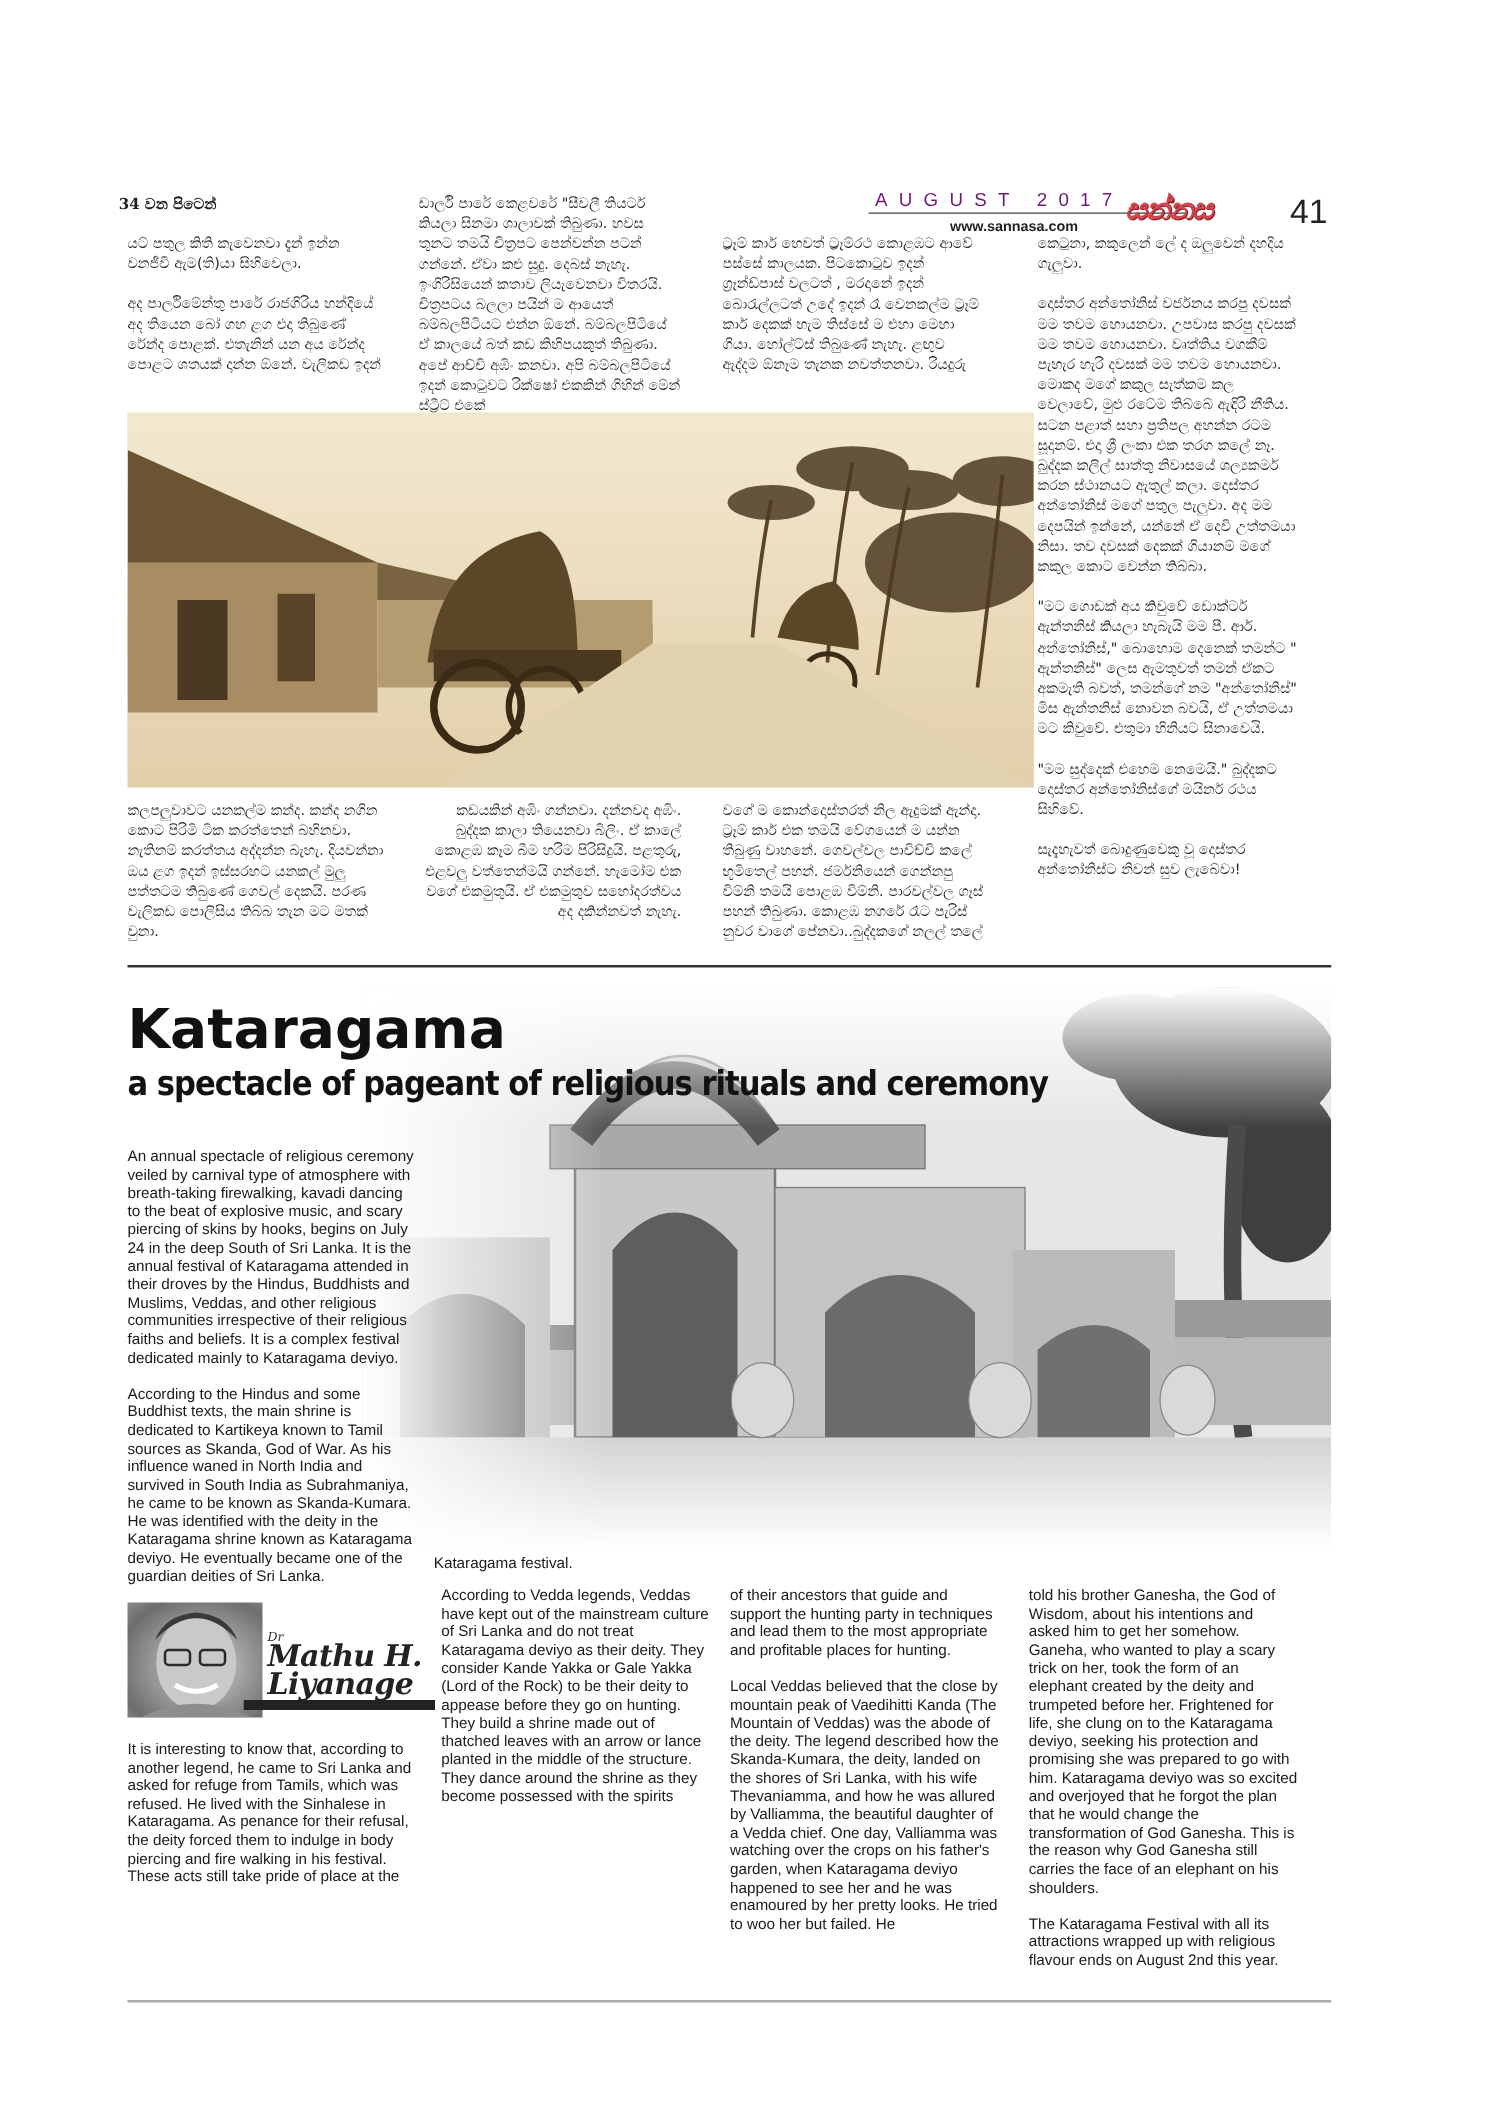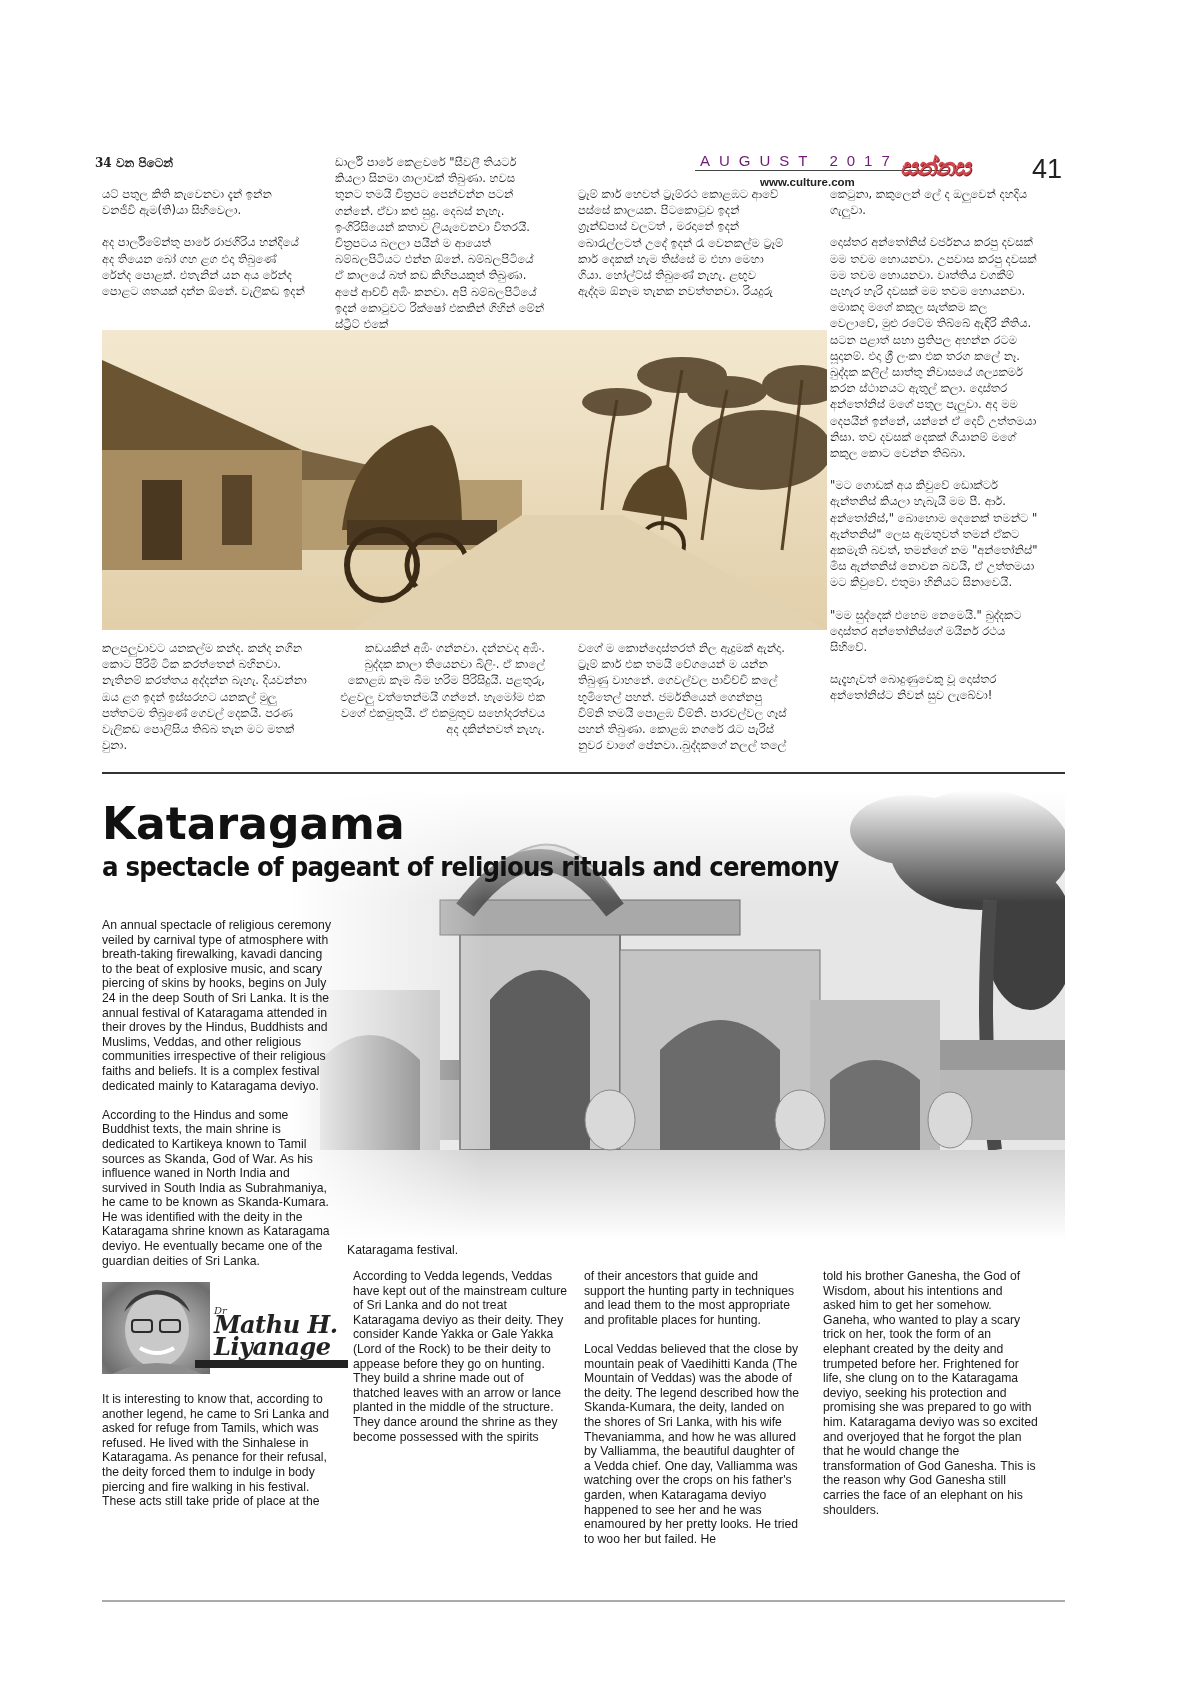--- a/index.html
+++ b/index.html
@@ -43,21 +43,21 @@
   .author-dr { left: 214px; top: 1305px; font-family: "DejaVu Serif", serif; font-style: italic; font-size: 10px; color: #333; }
   .author-name { left: 214px; top: 1314px; font-family: "DejaVu Serif", serif; font-weight: bold; font-style: italic; font-size: 24px; line-height: 22px; color: #222; letter-spacing: -0.5px; }
   .author-bar { left: 195px; top: 1360px; width: 153px; height: 8px; background: #222; }
 </style>
 </head>
 <body>
 
 <div class="abs folio-left">34 වන පිටෙන්</div>
 <div class="abs masthead-date">AUGUST 2017</div>
 <div class="abs masthead-rule"></div>
-<div class="abs masthead-url">www.culture.com</div>
+<div class="abs masthead-url">www.sannasa.com</div>
 <div class="abs masthead-logo">සන්නස</div>
 <div class="abs page-number">41</div>
 
 <div class="abs si" style="left:102px; top:186px; width:205px;">
   <p>යට් පතුල කිති කැවෙනවා දැන් ඉන්න වනජීවි ඇම(ති)යා සිහිවෙලා.</p>
   <p>අද පාර්ලිමේන්තු පාරේ රාජගිරිය හන්දියේ අද තියෙන බෝ ගහ ළග එදා තිබුණේ රේන්ද පොළක්. එතැනින් යන අය රේන්ද පොළට ශතයක් දාන්න ඕනේ. වැලිකඩ ඉදන්</p>
 </div>
 <div class="abs si" style="left:335px; top:154px; width:210px;">
   <p>ඩාර්ලි පාරේ කෙළවරේ "සීවලී තියටර් කියලා සිනමා ශාලාවක් තිබුණා. හවස තුනට තමයි චිත්‍රපට පෙන්වන්න පටන් ගන්නේ. ඒවා කළු සුදු. දෙබස් නැහැ. ඉංගිරිසියෙන් කතාව ලියැවෙනවා විතරයි. චිත්‍රපටය බලලා පයින් ම ආයෙත් බම්බලපිටියට එන්න ඕනේ. බම්බලපිටියේ ඒ කාලයේ බත් කඩ කිහිපයකුත් තිබුණා. අපේ ආච්චි අඹිං කනවා. අපි බම්බලපිටියේ ඉදන් කොටුවට රික්ෂෝ එකකින් ගිහින් මේන් ස්ට්‍රීට් එකේ</p>
 </div>
@@ -214,15 +214,16 @@
   <p>According to Vedda legends, Veddas have kept out of the mainstream culture of Sri Lanka and do not treat Kataragama deviyo as their deity.  They consider Kande Yakka or Gale Yakka (Lord of the Rock) to be their deity to appease before they go on hunting. They build a shrine made out of thatched leaves with an arrow or lance planted in the middle of the structure.  They dance around the shrine as they become possessed with the spirits</p>
 </div>
 
 <div class="abs en" style="left:584px; top:1269px; width:215px;">
   <p>of their ancestors that guide and support the hunting party in techniques and lead them to the most appropriate and profitable places for hunting.</p>
   <p>Local Veddas believed that the close by mountain peak of Vaedihitti Kanda (The Mountain of Veddas) was the abode of the deity.  The legend described how the Skanda-Kumara, the deity, landed on the shores of Sri Lanka, with his wife Thevaniamma, and how he was allured by Valliamma, the beautiful daughter of a Vedda chief.  One day, Valliamma was watching over the crops on his father's garden, when Kataragama deviyo happened to see her and he was enamoured by her pretty looks.  He tried to woo her but failed.  He</p>
 </div>
 
 <div class="abs en" style="left:823px; top:1269px; width:215px;">
   <p>told his brother Ganesha, the God of Wisdom, about his intentions and asked him to get her somehow.  Ganeha, who wanted to play a scary trick on her, took the form of an elephant created by the deity and trumpeted before her.  Frightened for life, she clung on to the Kataragama deviyo, seeking his protection and promising she was prepared to go with him.  Kataragama deviyo was so excited and overjoyed that he forgot the plan that he would change the transformation of God Ganesha.  This is the reason why God Ganesha still carries the face of an elephant on his shoulders.</p>
+  <p>The Kataragama Festival with all its attractions wrapped up with religious flavour ends on August 2nd this year.</p>
 </div>
 
 <div class="abs divider-bottom"></div>
 
 </body></html>

